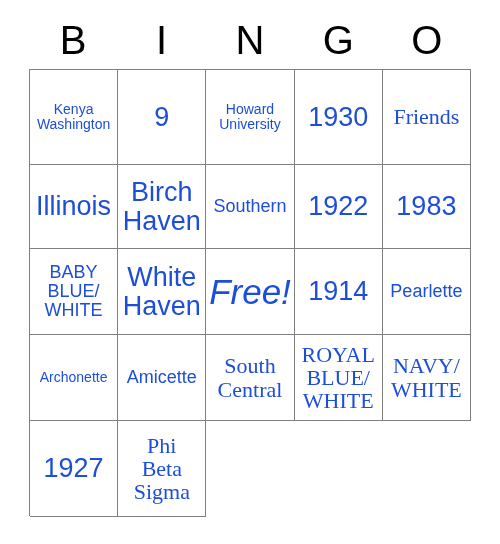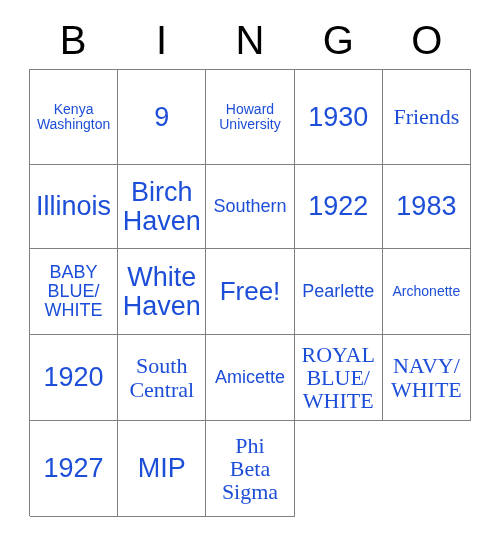--- a/index.html
+++ b/index.html
@@ -66,21 +66,21 @@
     background: #ffffff;
   }
   .cell-text {
     display: block;
     width: 100%;
     line-height: 1.06;
     color: #1d4ed8;
     white-space: pre-line;
   }
   
-  .fs-xl { font-size: 26px; }
+  .fs-xl { font-size: 35px; font-style: italic; }
   .fs-lg { font-size: 27px; }
   .fs-md { font-size: 22px; font-family: Liberation Serif, serif; }
   .fs-sm { font-size: 18px; }
   .fs-xs { font-size: 14px; }
 </style>
 </head>
 <body>
 
 <div class="card">
 
@@ -135,52 +135,49 @@
 WHITE</span>
       </div>
     <div class="cell">
         <span class="cell-text fs-lg">White
 Haven</span>
       </div>
     <div class="cell">
         <span class="cell-text fs-xl">Free!</span>
       </div>
     <div class="cell">
+        <span class="cell-text fs-lg">1914</span>
+      </div>
+    <div class="cell">
         <span class="cell-text fs-sm">Pearlette</span>
       </div>
 
     <div class="cell">
         <span class="cell-text fs-xs">Archonette</span>
       </div>
     <div class="cell">
-        <span class="cell-text fs-lg">1920</span>
+        <span class="cell-text fs-sm">Amicette</span>
       </div>
     <div class="cell">
         <span class="cell-text fs-md">South
 Central</span>
-      </div>
-    <div class="cell">
-        <span class="cell-text fs-sm">Amicette</span>
       </div>
     <div class="cell">
         <span class="cell-text fs-md">ROYAL
 BLUE/
 WHITE</span>
       </div>
 
     <div class="cell">
         <span class="cell-text fs-md">NAVY/
 WHITE</span>
       </div>
     <div class="cell">
         <span class="cell-text fs-lg">1927</span>
       </div>
     <div class="cell">
-        <span class="cell-text fs-lg">MIP</span>
-      </div>
-    <div class="cell">
         <span class="cell-text fs-md">Phi
 Beta
 Sigma</span>
       </div>
 
   </div>
 </div>
 
 </body></html>

